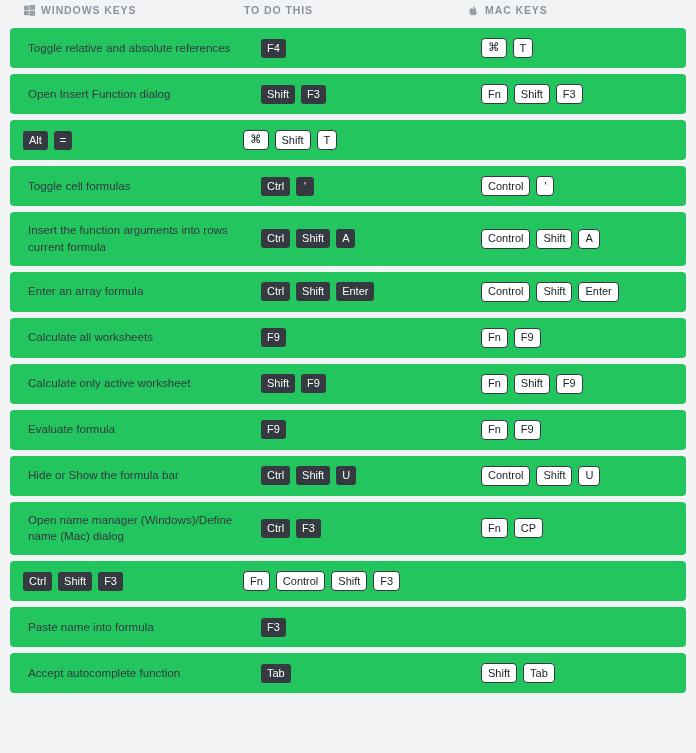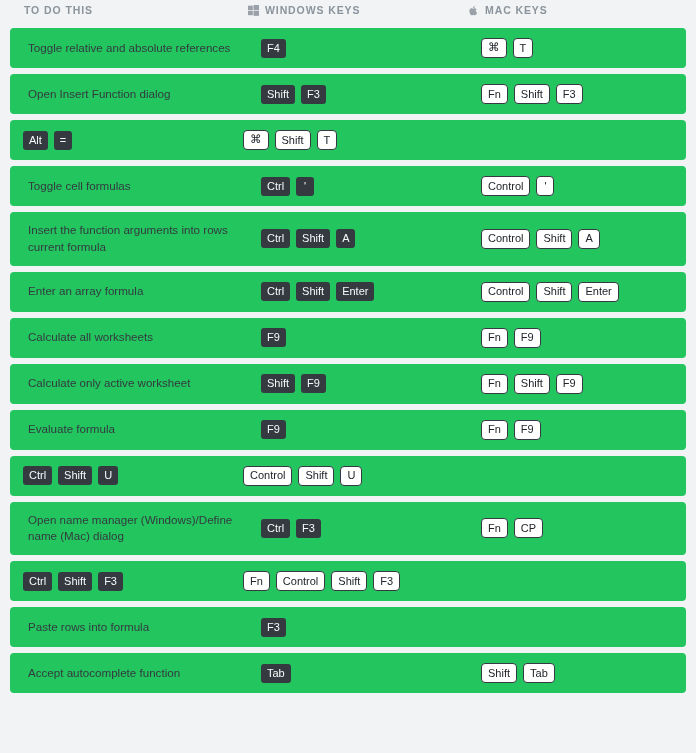--- a/index.html
+++ b/index.html
@@ -103,34 +103,34 @@
     height: 20px;
   }
   .key-glyph { font-size: 11.5px; }
 </style>
 </head>
 <body>
 
 <div class="shortcut-table">
 
   <div class="table-header">
-    <div class="th th-todo">
-      <span>TO DO THIS</span>
-    </div>
     <div class="th th-win">
       <span class="hdr-icon">
         <svg viewBox="0 0 16 16" width="11" height="11" fill="currentColor">
           <rect x="0" y="1" width="7" height="6.4"></rect>
           <rect x="8" y="0" width="8" height="7.4"></rect>
           <rect x="0" y="8.4" width="7" height="6.4"></rect>
           <rect x="8" y="8.4" width="8" height="7.4"></rect>
         </svg>
       </span>
       <span>WINDOWS KEYS</span>
     </div>
+    <div class="th th-todo">
+      <span>TO DO THIS</span>
+    </div>
     <div class="th th-mac">
       <span class="hdr-icon">
         <svg viewBox="0 0 16 16" width="11" height="11" fill="currentColor">
           <path d="M11.0 8.5c0-1.6 1.3-2.4 1.4-2.5-0.8-1.1-2-1.3-2.4-1.3-1.0-0.1-2.0 0.6-2.5 0.6-0.5 0-1.3-0.6-2.2-0.6-1.1 0-2.2 0.7-2.8 1.7-1.2 2.1-0.3 5.2 0.9 6.9 0.6 0.8 1.3 1.8 2.2 1.7 0.9 0 1.2-0.6 2.3-0.6 1.1 0 1.3 0.6 2.3 0.5 0.9 0 1.5-0.8 2.1-1.7 0.7-1.0 0.9-1.9 0.9-2-0.0-0.0-1.8-0.7-1.8-2.7z"></path>
           <path d="M9.3 3.6c0.5-0.6 0.8-1.4 0.7-2.3-0.7 0.0-1.6 0.5-2.1 1.1-0.5 0.5-0.9 1.4-0.7 2.2 0.8 0.1 1.6-0.4 2.1-1.0z"></path>
         </svg>
       </span>
       <span>MAC KEYS</span>
     </div>
   </div>
@@ -232,20 +232,21 @@
         <div class="cell-desc">Evaluate formula</div>
         <div class="cell-keys cell-win">
           <span class="key key-win">F9</span>
         </div>
         <div class="cell-keys cell-mac">
           <span class="key key-mac">Fn</span>
           <span class="key key-mac">F9</span>
         </div>
       </div>
       <div class="row">
+        <div class="cell-desc">Hide or Show the formula bar</div>
         <div class="cell-keys cell-win">
           <span class="key key-win">Ctrl</span>
           <span class="key key-win">Shift</span>
           <span class="key key-win">U</span>
         </div>
         <div class="cell-keys cell-mac">
           <span class="key key-mac">Control</span>
           <span class="key key-mac">Shift</span>
           <span class="key key-mac">U</span>
         </div>
@@ -268,21 +269,21 @@
           <span class="key key-win">F3</span>
         </div>
         <div class="cell-keys cell-mac">
           <span class="key key-mac">Fn</span>
           <span class="key key-mac">Control</span>
           <span class="key key-mac">Shift</span>
           <span class="key key-mac">F3</span>
         </div>
       </div>
       <div class="row">
-        <div class="cell-desc">Paste rows into formula</div>
+        <div class="cell-desc">Paste name into formula</div>
         <div class="cell-keys cell-win">
           <span class="key key-win">F3</span>
         </div>
       </div>
       <div class="row">
         <div class="cell-desc">Accept autocomplete function</div>
         <div class="cell-keys cell-win">
           <span class="key key-win">Tab</span>
         </div>
         <div class="cell-keys cell-mac">

